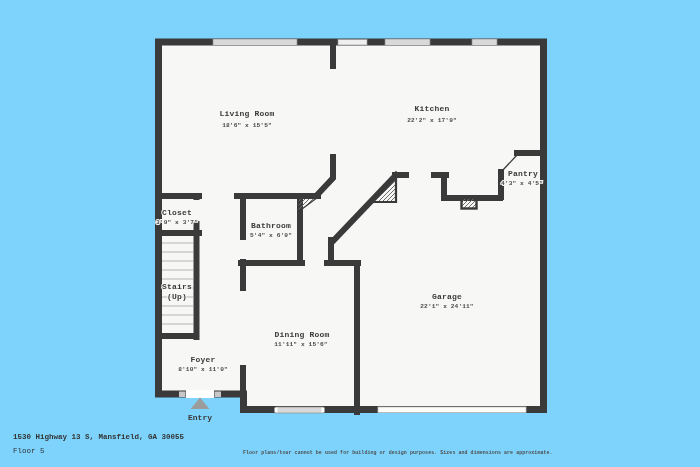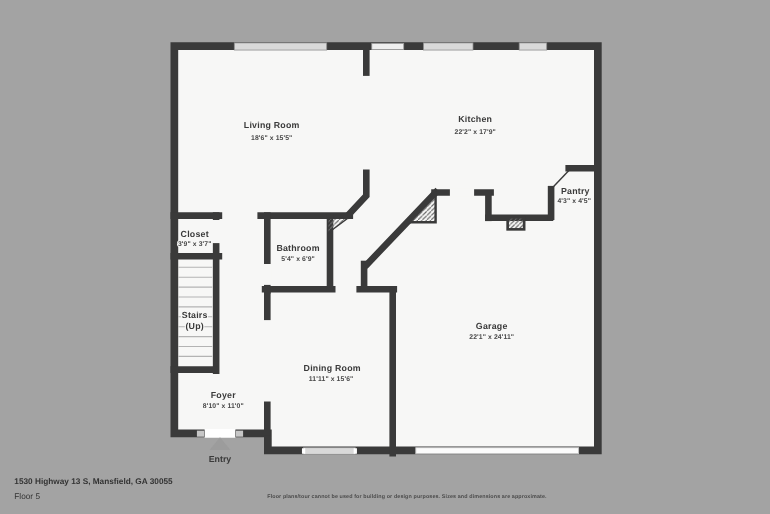--- a/index.html
+++ b/index.html
@@ -1,20 +1,20 @@
 <!DOCTYPE html>
 <html><head>
 <meta charset="utf-8">
 <style>
   html,body{margin:0;padding:0;background:#fff;}
   .canvas{
     position:relative;
     width:700px;height:467px;
-    background:#a3a3a3;
-    font-family:Liberation Sans, sans-serif;
+    background:#7dd3fc;
+    font-family:Liberation Mono, monospace;
     overflow:hidden;
   }
   svg{position:absolute;left:0;top:0;}
   .floor{fill:#f7f7f6;}
   .wall-line{fill:none;stroke-linecap:square;}
   .gap{fill:#f7f7f6;stroke:none;}
   .window{fill:#d9d9d9;stroke:#8f8f8f;stroke-width:0.7;}
   .window-light{fill:#efefef;stroke:#9f9f9f;stroke-width:0.7;}
   .garage-door{fill:#fcfcfc;stroke:#c4c4c4;stroke-width:0.8;}
   .door-cap{fill:#c7c7c7;stroke:none;}

